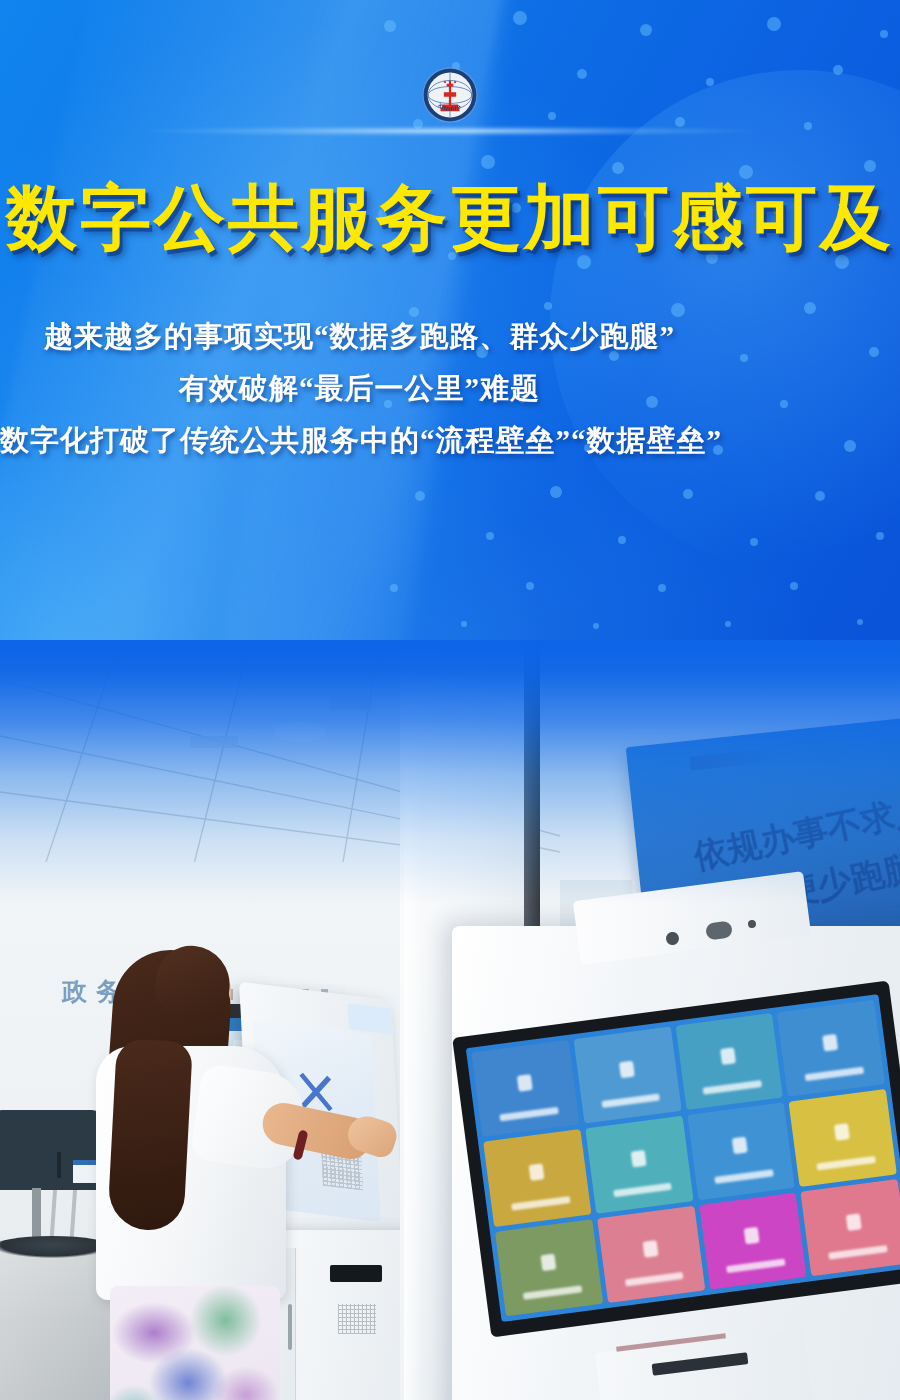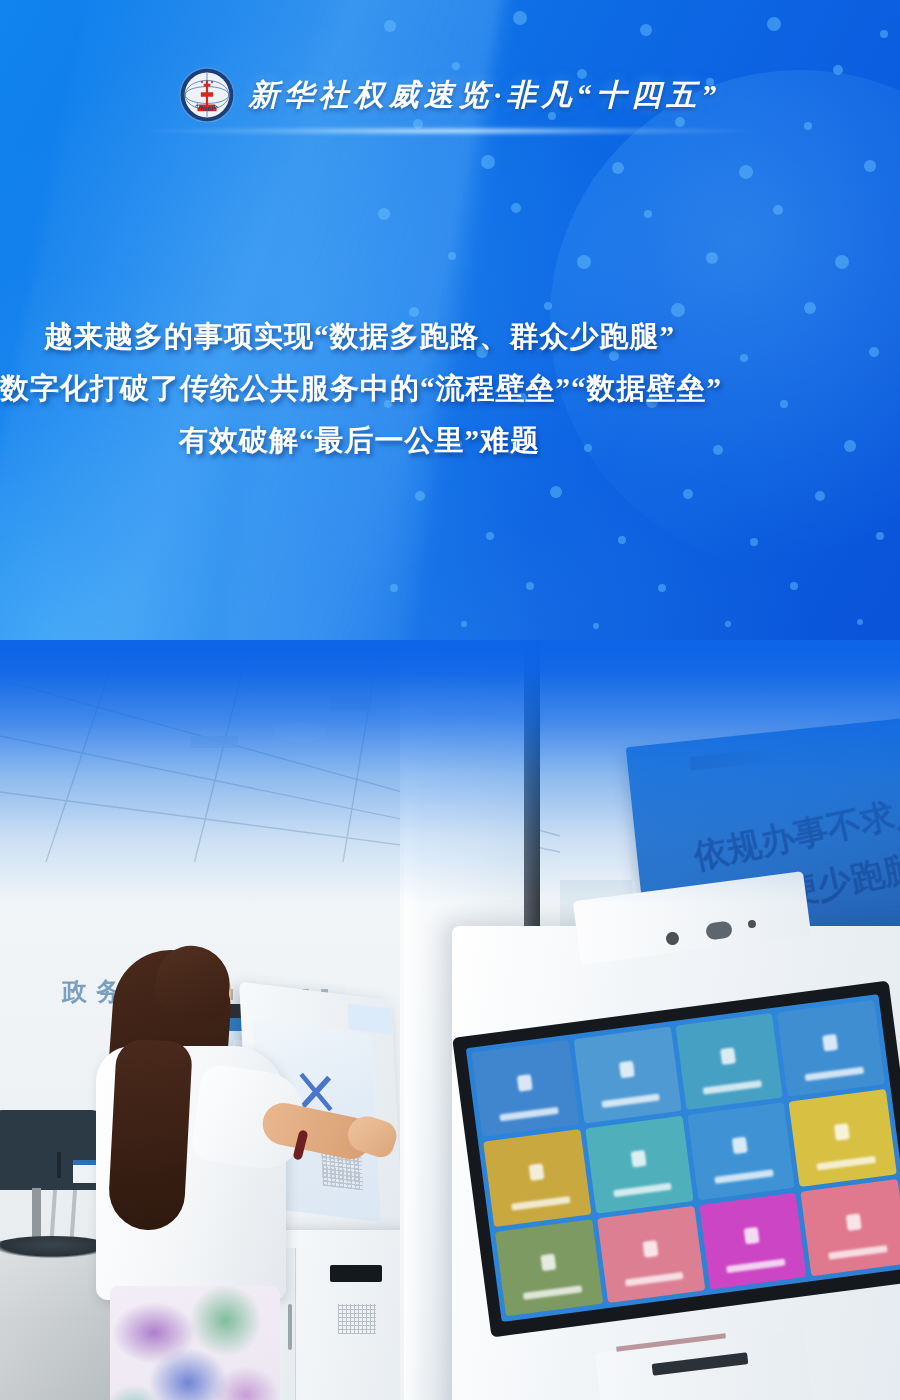--- a/index.html
+++ b/index.html
@@ -299,29 +299,29 @@
       <path d="M44 30 h4 v-6 h4 v6 h4 v5 h-4 v10 h9 v8 h-9 v14 h12 v7 H36 v-7 h12 V53 h-9 v-8 h9 V35 h-4 z" fill="#d22a22"></path>
       <path d="M33 72 h34 v7 H33 z" fill="#d22a22"></path>
       <circle cx="41" cy="27" r="2" fill="#d22a22"></circle>
       <circle cx="59" cy="27" r="2" fill="#d22a22"></circle>
       <path id="arcpath" d="M22 62 A32 32 0 0 0 78 62" fill="none"></path>
       <text font-family="Liberation Sans, sans-serif" font-size="10" font-weight="bold" fill="#1a3f7a" letter-spacing="1.5">
         <textPath href="#arcpath" startOffset="14%">XINHUA</textPath>
       </text>
       <circle cx="50" cy="50" r="48" fill="none" stroke="#7fb3e8" stroke-width="2" opacity="0.6"></circle>
     </svg>
-    <div class="header-title">新华社权威速览·非凡“十四五”</div>
   </div>
   <div class="header-rule"></div>
 
+  <div class="main-title">数字公共服务更加可感可及</div>
 
   <div class="body-lines">
     <div class="body-line">越来越多的事项实现“数据多跑路、群众少跑腿”</div>
+    <div class="body-line">有效破解“最后一公里”难题</div>
     <div class="body-line">数字化打破了传统公共服务中的“流程壁垒”“数据壁垒”</div>
-    <div class="body-line">有效破解“最后一公里”难题</div>
   </div>
 
   <div class="photo">
     <div class="photo-inner">
       <div class="room"></div>
       <div class="ceiling"></div>
       <svg class="ceil-grid" viewBox="0 0 900 240" preserveAspectRatio="none">
         <g stroke="#9fb3c0" stroke-width="1.4" fill="none">
           <line x1="0" y1="40" x2="560" y2="196"></line>
           <line x1="0" y1="96" x2="560" y2="212"></line>

